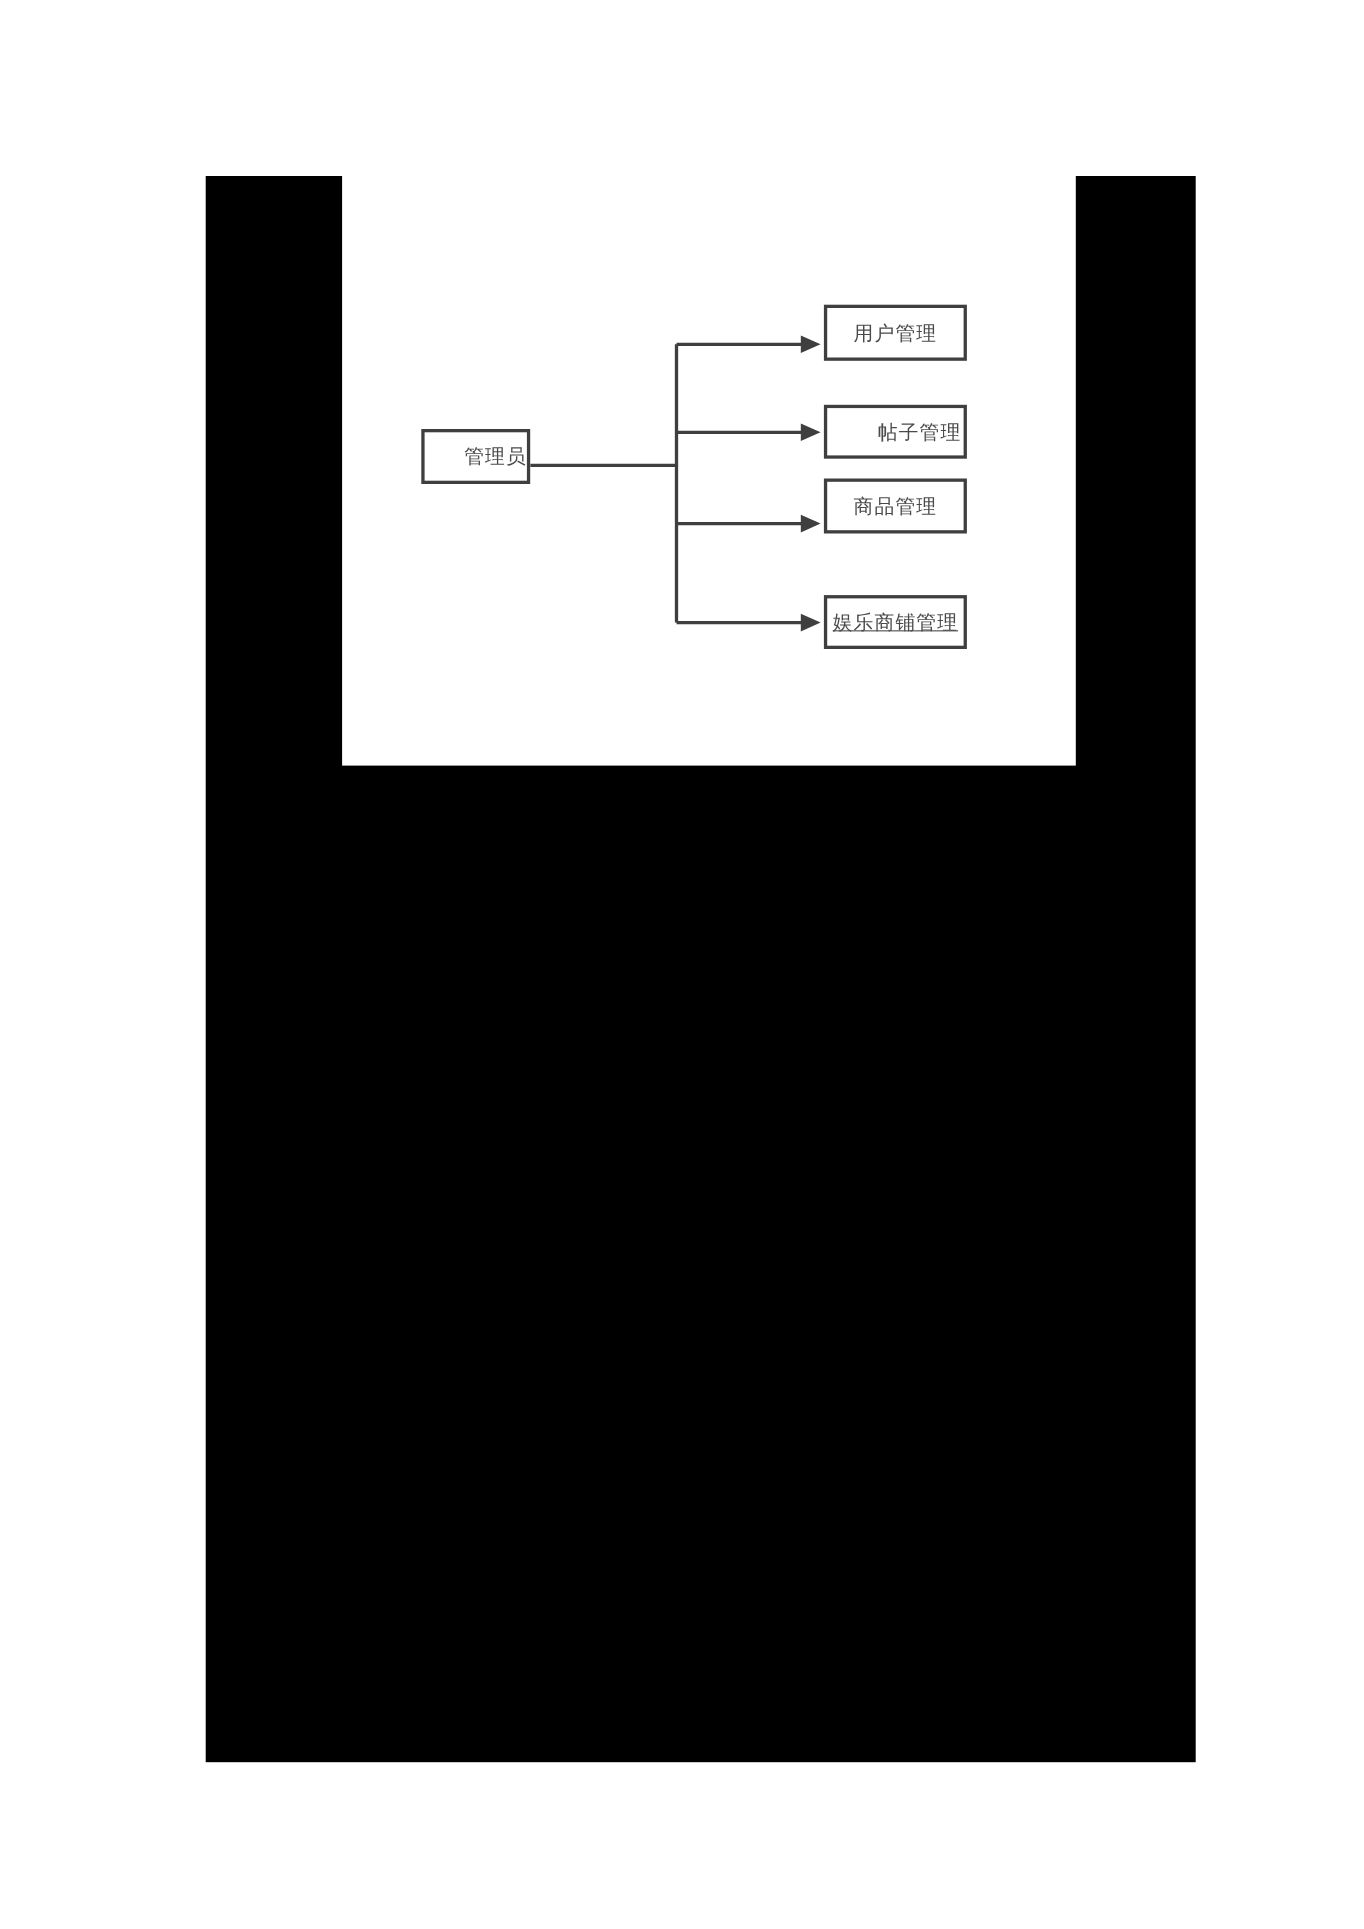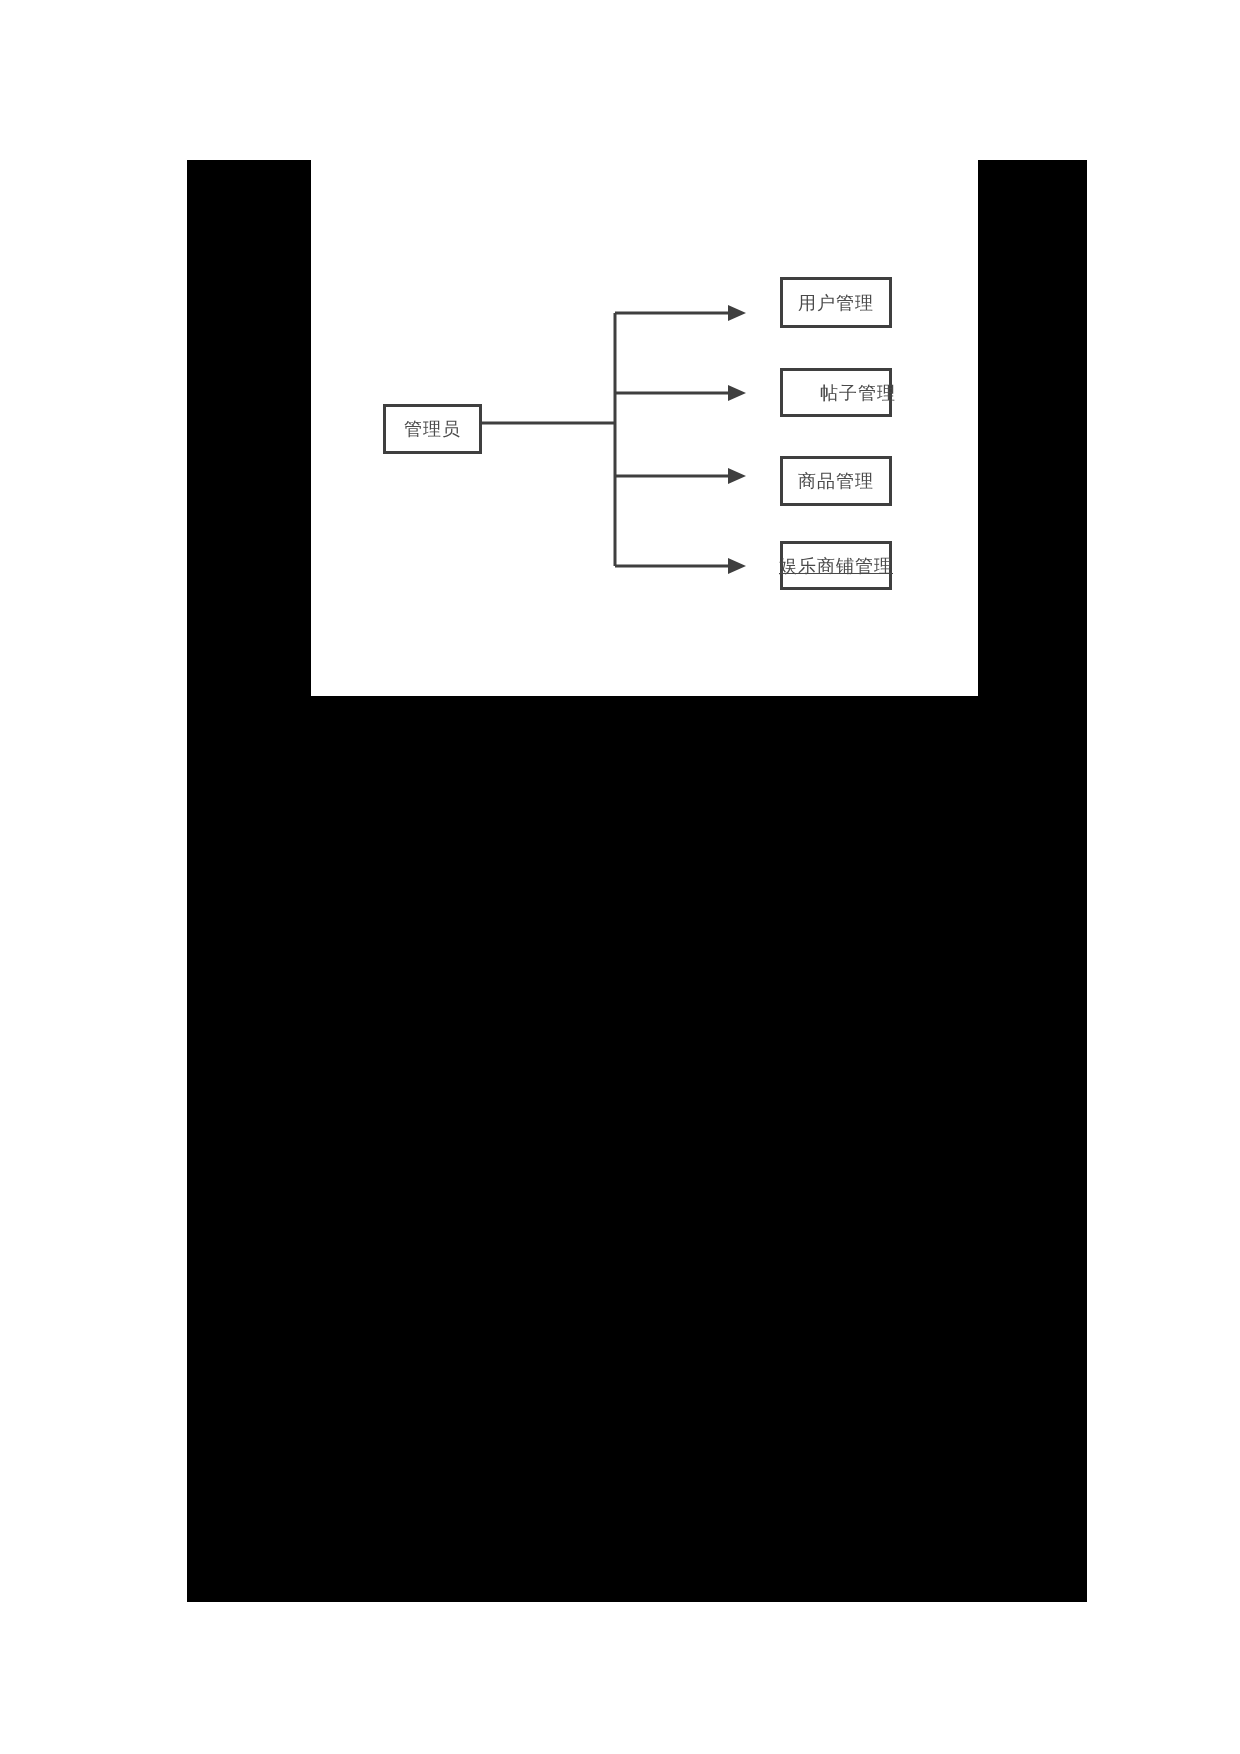--- a/index.html
+++ b/index.html
@@ -42,25 +42,25 @@
     background: #ffffff;
     border: 3px solid #3f3f3f;
     display: flex;
     align-items: center;
     justify-content: center;
     color: #4a4a4a;
     font-size: 18px;
     letter-spacing: 1px;
     white-space: nowrap;
   }
-  .node-root   { left: 72px;  top: 244px; width: 99px;  height: 50px; }
-  .node-child  { left: 438px; width: 112px; margin-left: 31px; }
+  .node-root   { left: 72px;  top: 230px; width: 99px;  height: 50px; justify-content: flex-end; }
+  .node-child  { left: 438px; width: 130px; }
   .node-c1 { top: 117px; height: 51px; }
   .node-c2 { top: 208px; height: 49px; padding-left: 44px; }
-  .node-c3 { top: 296px; height: 50px; }
+  .node-c3 { top: 275px; height: 50px; }
   .node-c4 { top: 381px; height: 49px; text-decoration: underline; }
 </style>
 </head>
 <body>
 
 <div class="page">
 
   <div class="redaction">
 
     <div class="diagram-panel">

